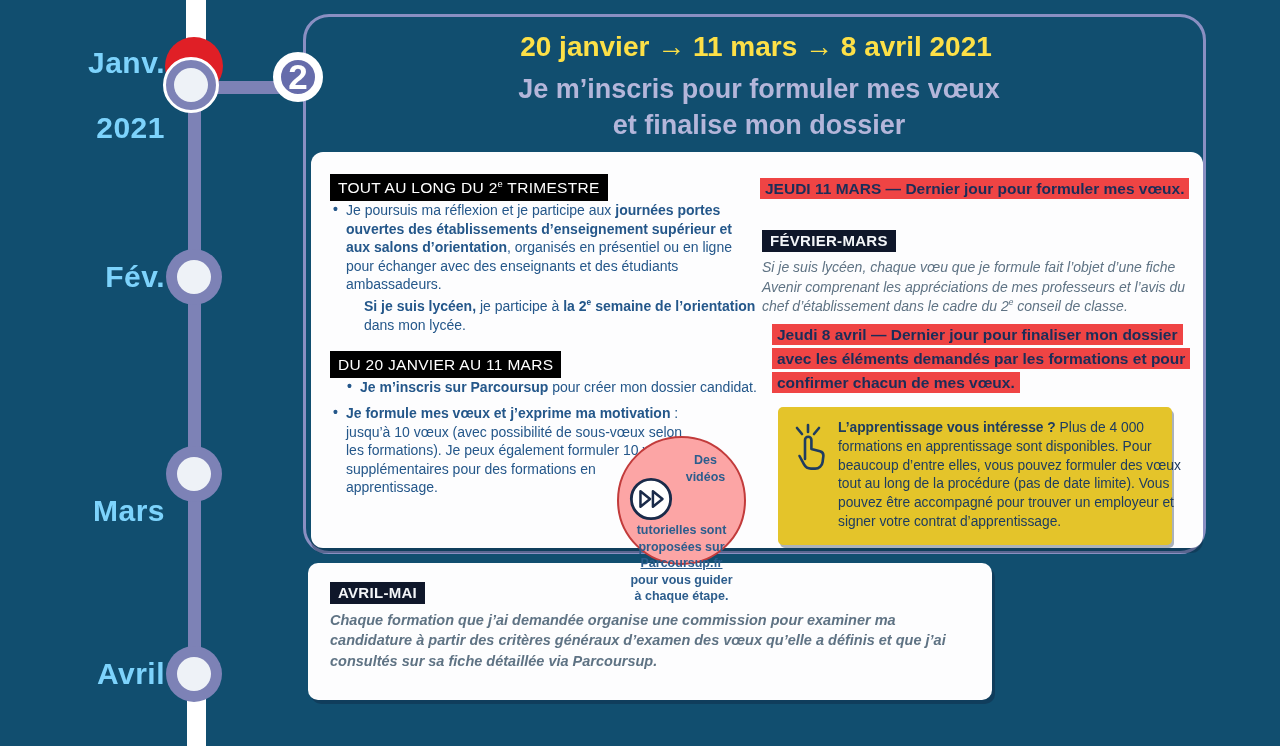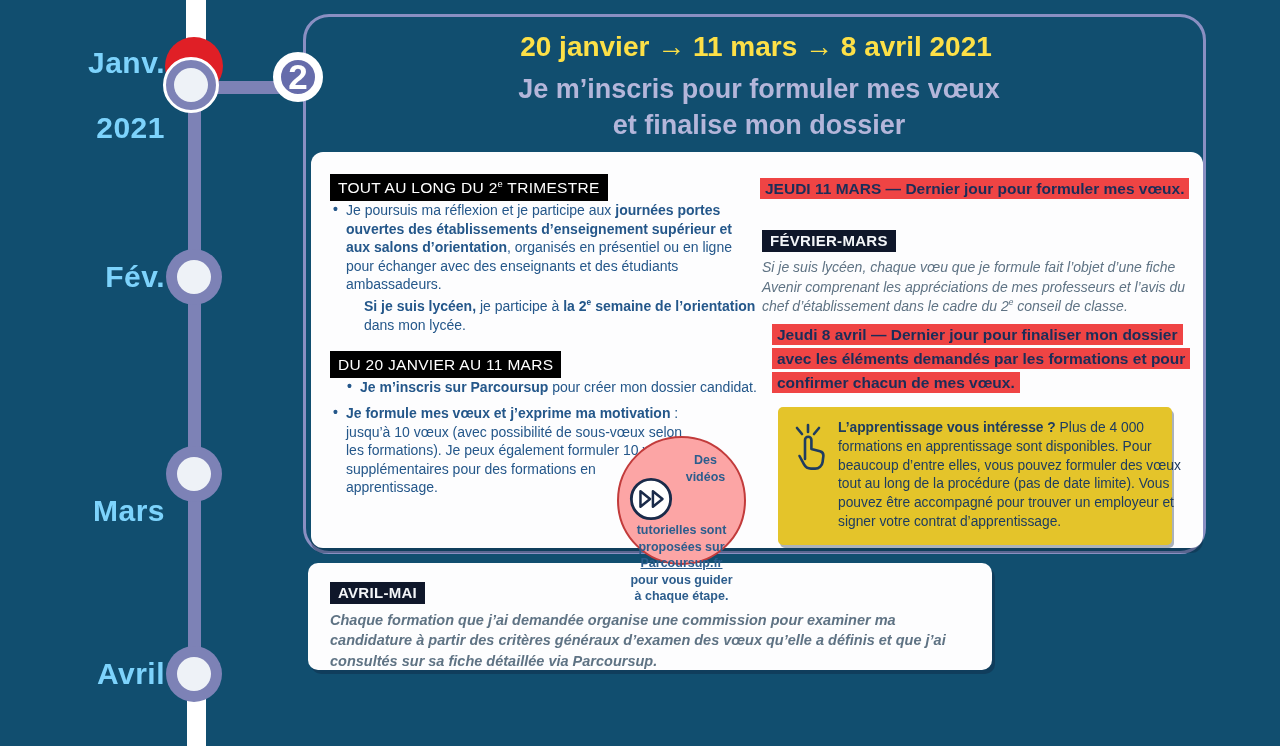--- a/index.html
+++ b/index.html
@@ -91,21 +91,21 @@
     background:#fca5a5; border:2px solid #c23b3b; border-radius:50%; z-index:5;
   }
   .video-inner {
     position:absolute; inset:0; padding:14px 9px 0 9px; text-align:center;
     font-size:12.5px; font-weight:bold; color:#2c5d8d; line-height:1.32;
   }
   .ff-float { float:left; width:46px; height:46px; margin:24px 2px 0 0; }
   .video-link { color:#2c5d8d; text-decoration:underline; cursor:pointer; }
   
   .april-box {
-    position:absolute; left:308px; top:563px; width:684px; height:107px;
+    position:absolute; left:308px; top:563px; width:684px; height:137px;
     background:#fdfdfe; border-radius:10px; box-shadow:3px 4px 0 rgba(16,38,64,.4);padding-left:20px;
   }
   .april-badge { left:22px; top:19px; }
   .april-text {
     position:absolute; left:22px; top:47px; width:644px;
     font-size:14.5px; font-weight:bold; font-style:italic; color:#5f7384; line-height:1.4;
   }
 </style>
 </head>
 <body>

